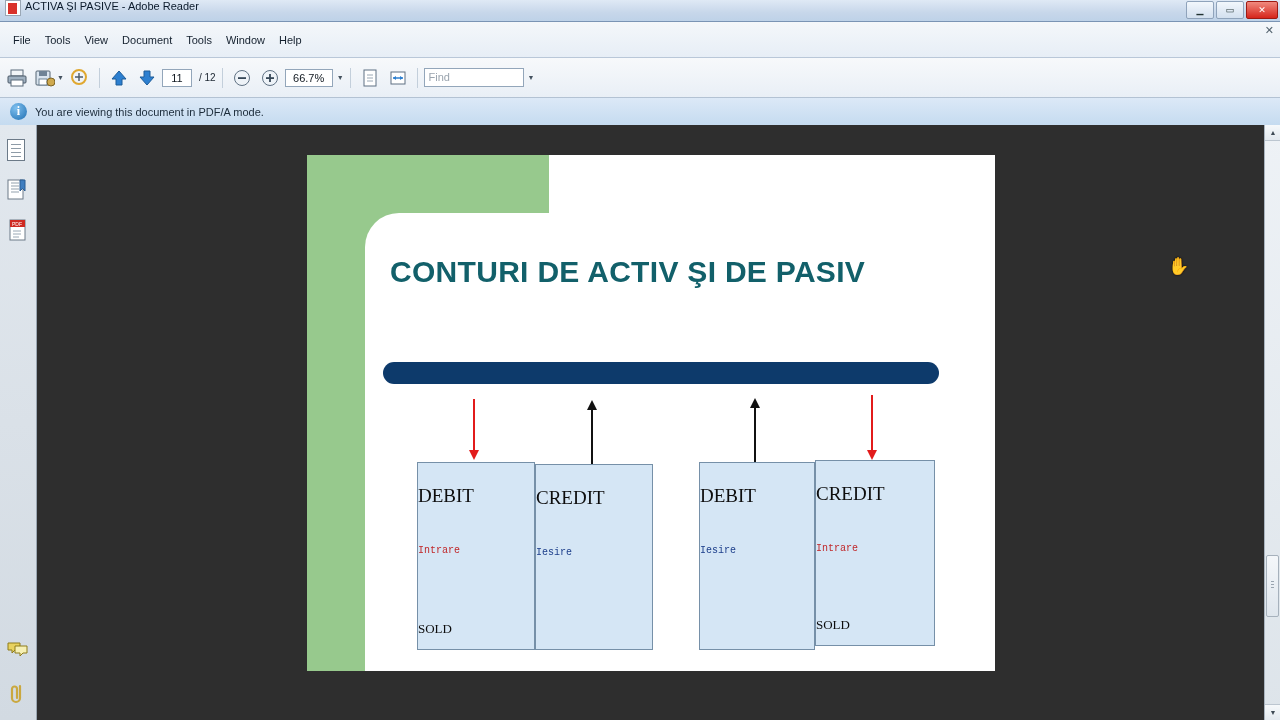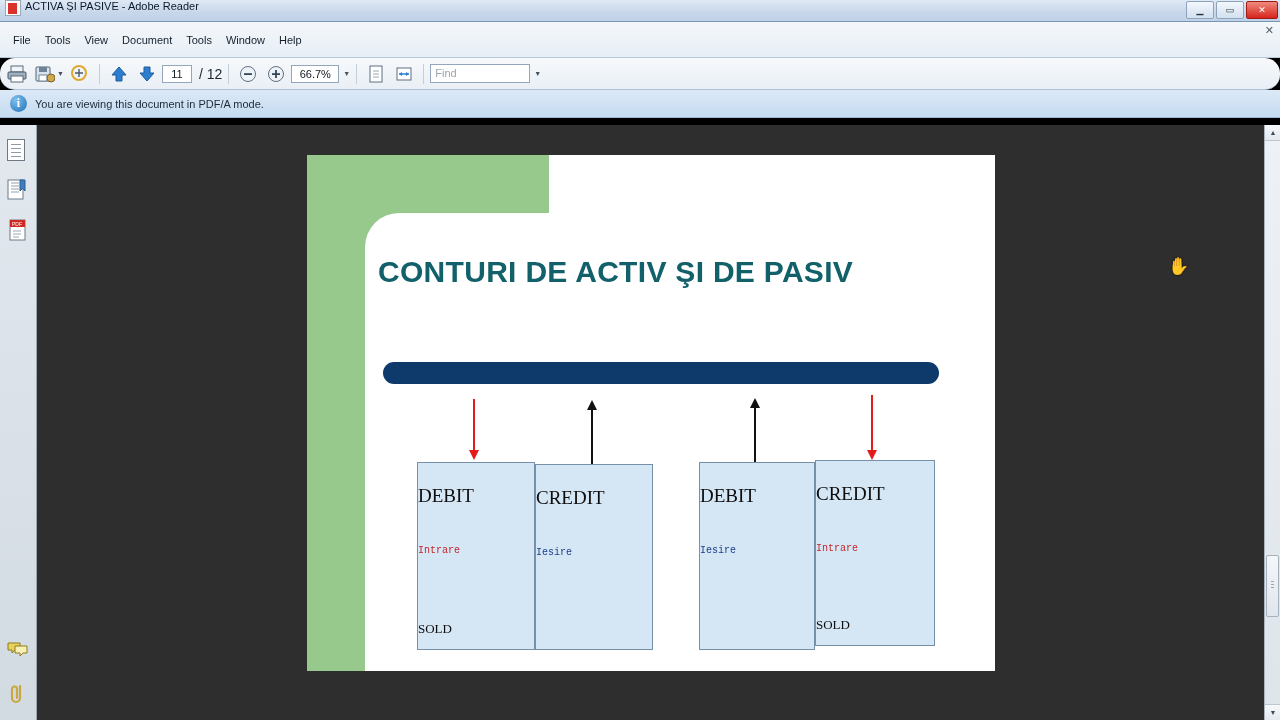--- a/index.html
+++ b/index.html
@@ -77,28 +77,27 @@
     padding: 2px 7px;
     white-space: nowrap;
   }
   .menubar .doc-close {
     position: absolute; right: 6px; top: 2px;
     font-size: 11px; color: #53636f;
   }
 
   
   .toolbar {
-    height: 32px;
+    height: 40px;
     background: linear-gradient(#f7f9fb, #e9eff6);
     border-bottom: 1px solid #b3c2d3;
     display: flex;
     align-items: center;
     padding: 0 4px;
     gap: 2px;
-    border-radius: 15px;
   }
   .tb-btn {
     height: 26px; min-width: 26px;
     display: flex; align-items: center; justify-content: center;
     border: 1px solid transparent;
     border-radius: 3px;
     color: #2c3b4a;
     position: relative;
   }
   .tb-sep {
@@ -110,21 +109,21 @@
   .page-field {
     width: 30px; height: 18px;
     border: 1px solid #93a6ba;
     background: #fff;
     font-size: 11px;
     color: #101820;
     text-align: center;
     line-height: 16px;
   }
   .page-total {
-    font-size: 14px; color: #1b2631; margin-left: 5px;
+    font-size: 10px; color: #1b2631; margin-left: 5px;
   }
   .zoom-field {
     width: 48px; height: 18px;
     border: 1px solid #93a6ba;
     background: #fff;
     font-size: 11px; color: #101820;
     text-align: center; line-height: 16px;
   }
   .find-field {
     width: 100px; height: 19px;
@@ -243,21 +242,21 @@
   }
   .slide .white-panel {
     position: absolute;
     left: 58px; top: 58px;
     width: 630px; height: 458px;
     background: #fff;
     border-top-left-radius: 34px;
   }
   .slide-title {
     position: absolute;
-    left: 71px; top: 100px;
+    left: 83px; top: 100px;
     font-size: 30px;
     font-weight: bold;
     color: #12606a;
     letter-spacing: 0.3px;
     font-family: "Liberation Sans", sans-serif;
     white-space: nowrap;
   }
   .title-bar-shape {
     position: absolute;
     left: 18px; top: 149px;

